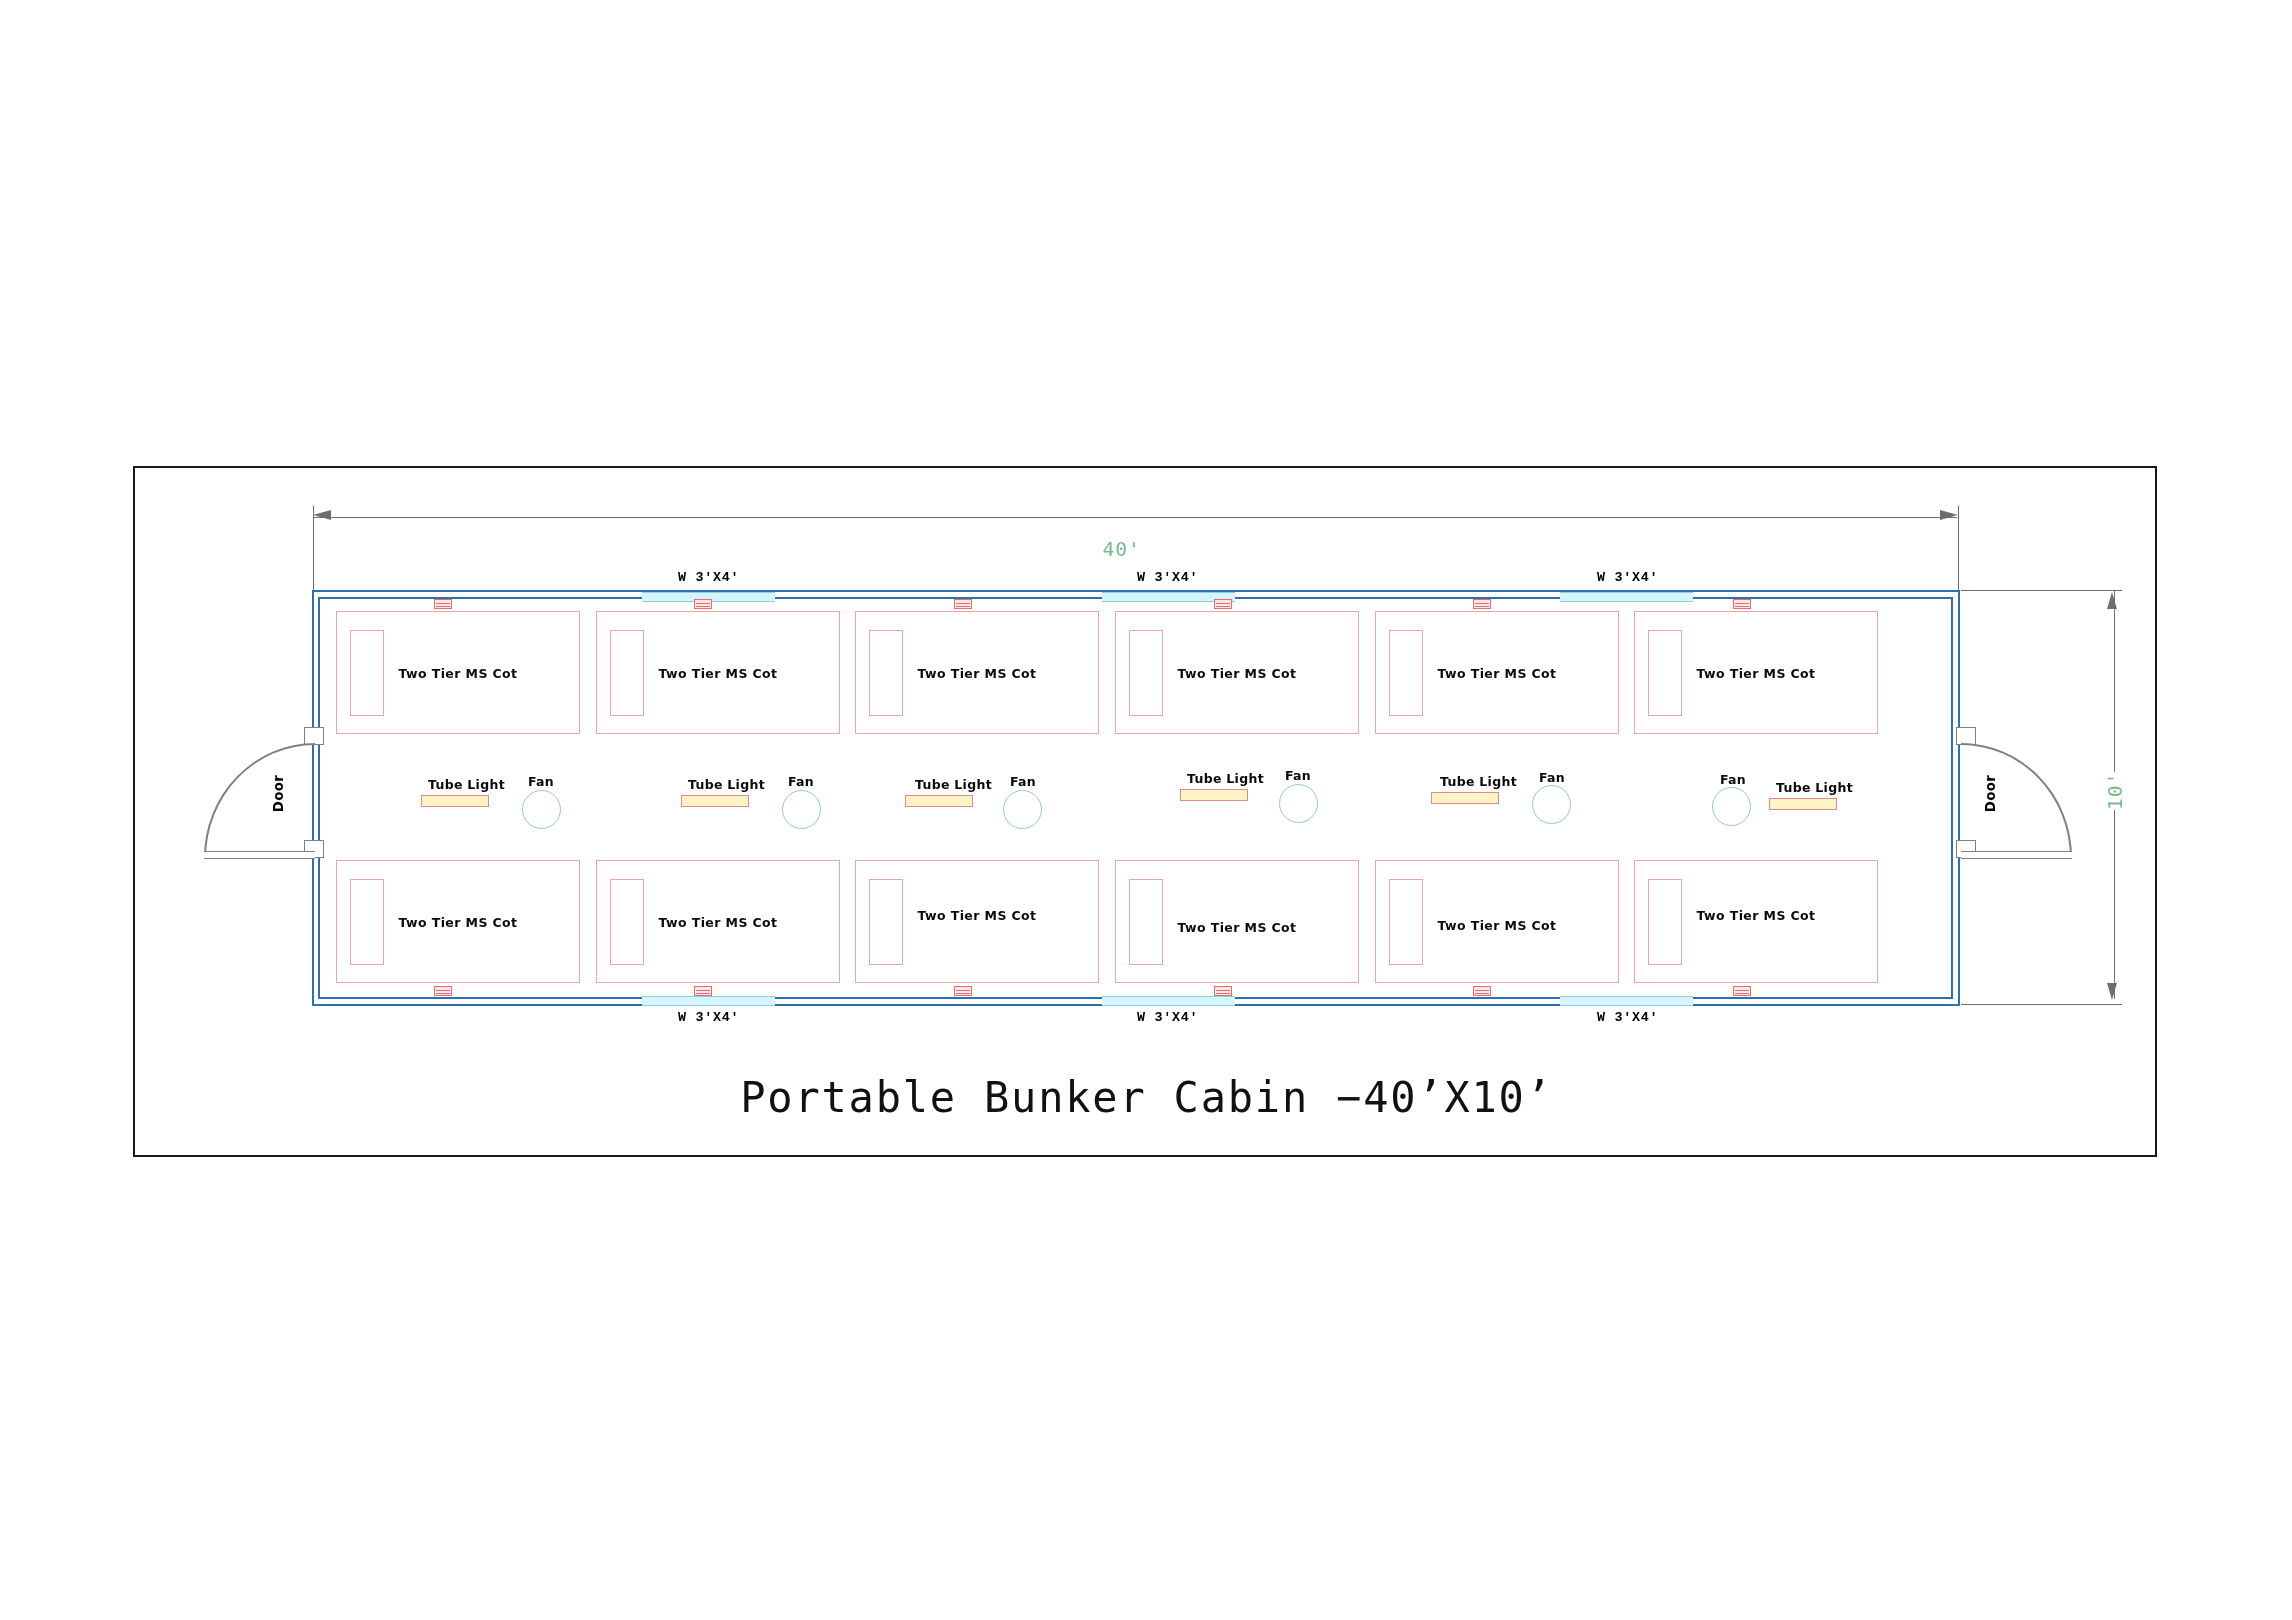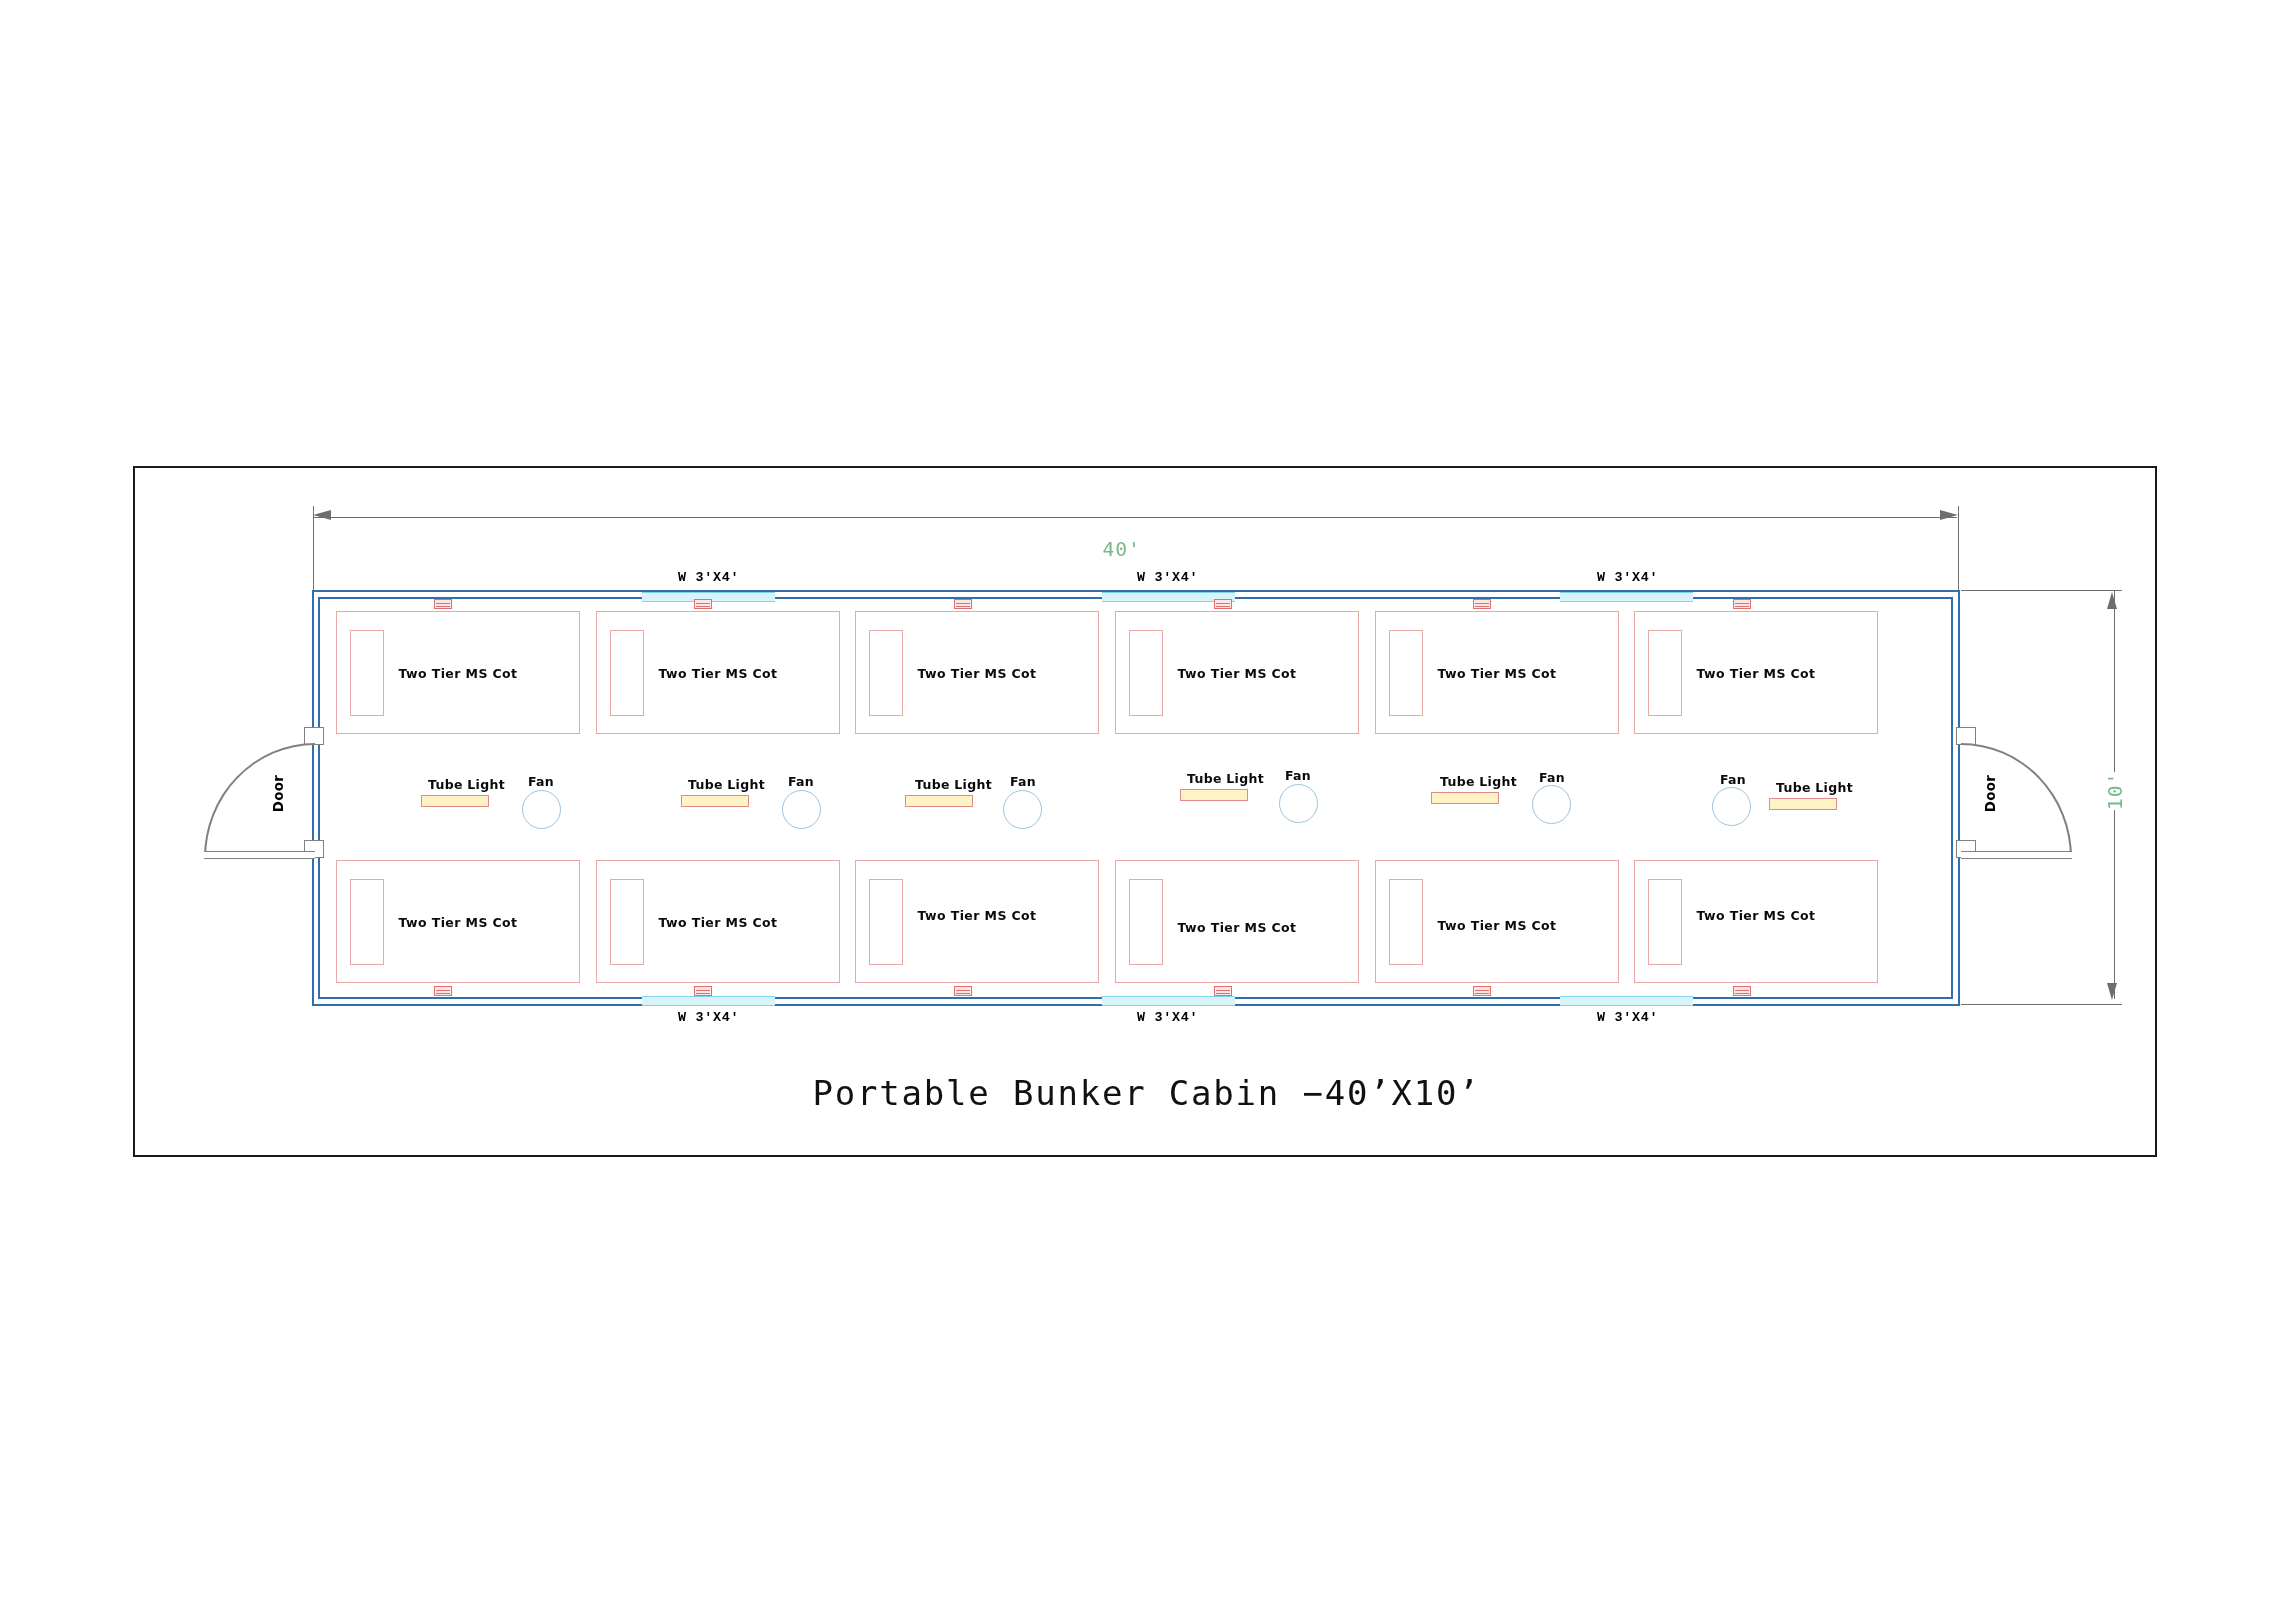--- a/index.html
+++ b/index.html
@@ -94,21 +94,21 @@
                   border-left:none;border-bottom:none;}
   .door-leaf{position:absolute;height:6.3px;background:#fff;
              border-top:1.8px solid #808080;border-bottom:1.8px solid #808080;}
   .door-jamb{position:absolute;width:19.7px;height:18px;
              border:1.8px solid #808080;box-sizing:border-box;background:#fff;}
   .door-label{position:absolute;font-size:13.4px;font-weight:bold;color:#000;
               transform:rotate(-90deg);letter-spacing:0.4px;}
 
   
   .title{position:absolute;left:0;top:1073px;width:2293px;text-align:center;
-         font-size:34px;color:#111;letter-spacing:1.8px;font-weight:400;
+         font-size:42px;color:#111;letter-spacing:1.8px;font-weight:400;
          font-family:"DejaVu Sans Mono",monospace;}
 </style>
 </head>
 <body>
 
 <div id="sheet">
 
   <div class="frame"></div>
 
   <div class="ext-l"></div>

